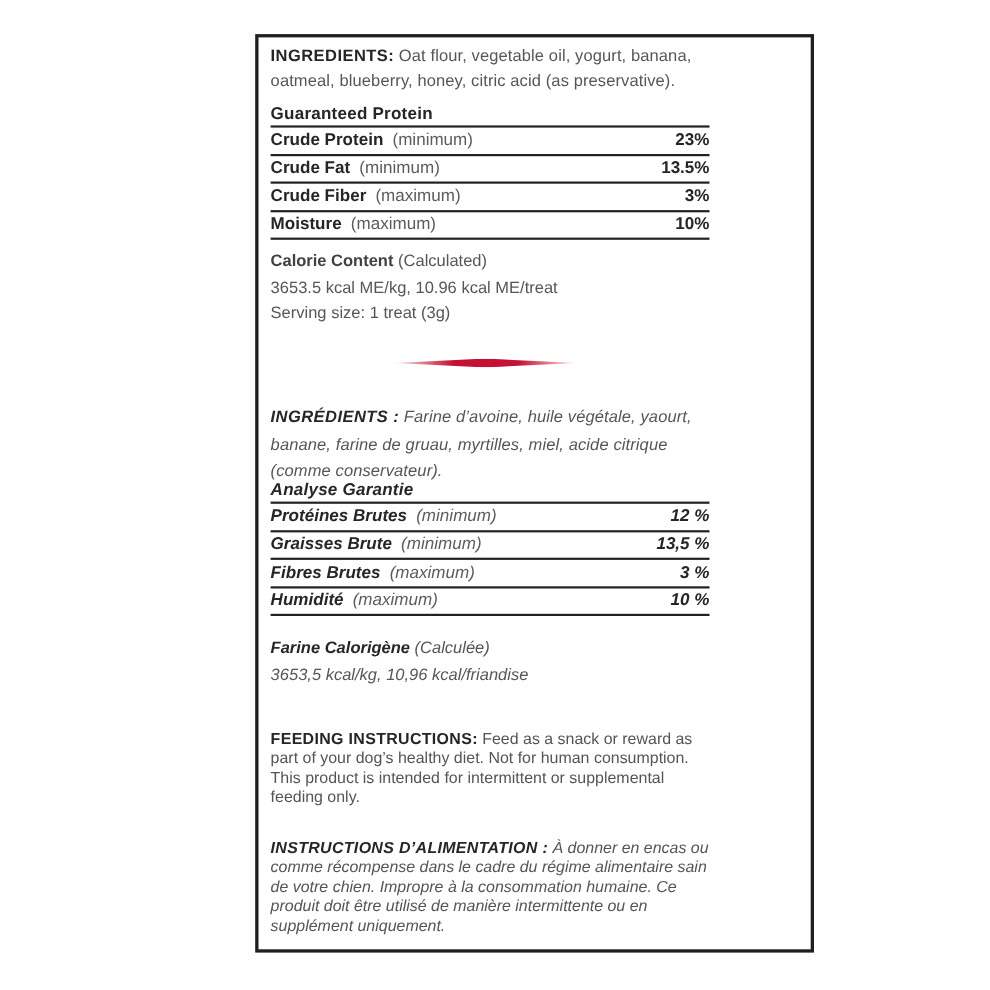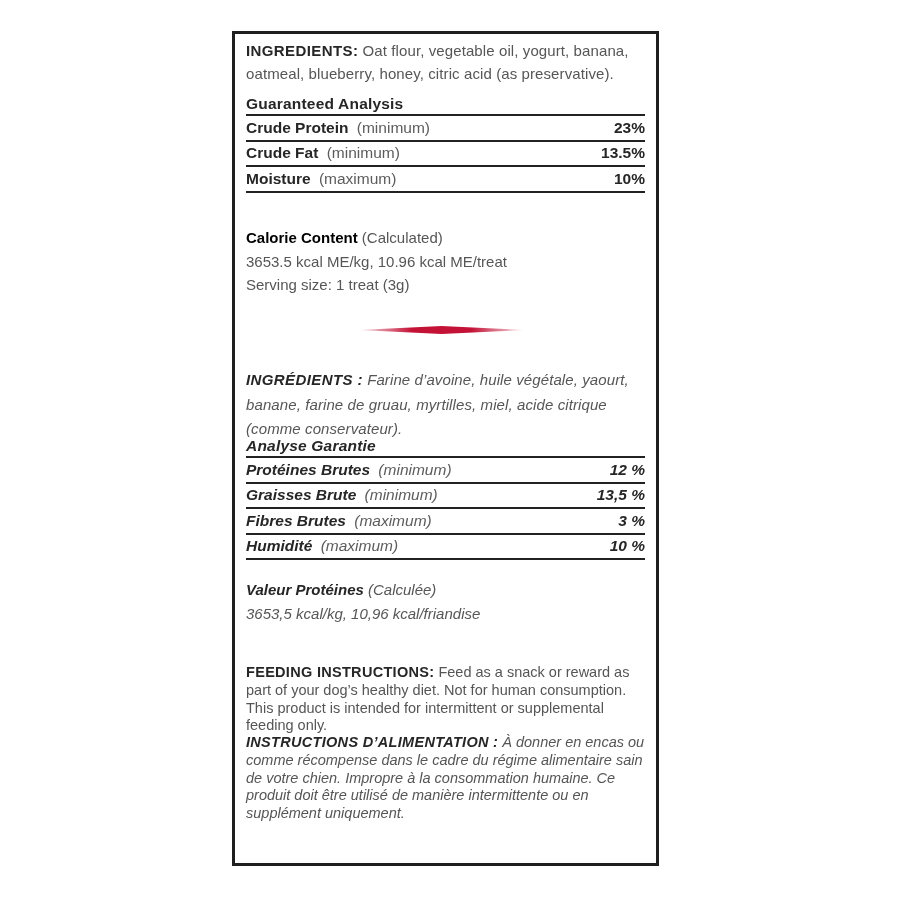--- a/index.html
+++ b/index.html
@@ -2,21 +2,21 @@
 <html><head>
 <meta charset="utf-8">
 <style>
   html,body{margin:0;padding:0;}
   body{
     width:900px;height:900px;background:#ffffff;position:relative;
     font-family:"Liberation Sans","DejaVu Sans",sans-serif;
     -webkit-font-smoothing:antialiased;
   }
   .label-box{
-    position:absolute;left:232px;top:31px;width:427px;height:835px;
+    position:absolute;left:232px;top:31px;width:508px;height:835px;
     border:3px solid #1f1f1f;background:#ffffff;box-sizing:border-box;
   }
   .sec{position:absolute;left:11px;width:399px;}
   .para{font-size:15px;line-height:22.5px;color:#565656;letter-spacing:.1px;}
   .para .ttl{font-weight:bold;color:#262626;letter-spacing:.4px;}
   .fr{font-style:italic;}
   
   .ga-table{position:absolute;left:11px;width:399px;}
   .ga-head{
     font-size:15.5px;font-weight:bold;color:#262626;height:19px;line-height:17px;
@@ -24,21 +24,21 @@
   }
   .ga-row{
     display:flex;justify-content:space-between;align-items:center;
     height:23.5px;border-bottom:2.5px solid #222;font-size:15.5px;text-align:right;
   }
   .ga-row .nm{font-weight:bold;color:#262626;}
   .ga-row .q{color:#5c5c5c;font-weight:normal;margin-left:4px;}
   .ga-row .val{font-weight:bold;color:#262626;}
   
   .cal{font-size:15px;line-height:23.5px;color:#565656;}
-  .cal .ttl{font-weight:bold;color:#000000;}
+  .cal .ttl{font-weight:bold;color:#404040;}
   .cal-fr{font-size:15px;line-height:24px;color:#565656;font-style:italic;}
   .cal-fr .ttl{font-weight:bold;color:#262626;}
   
   .feed{font-size:14.5px;line-height:17.8px;color:#555555;}
   .feed .ttl{font-weight:bold;color:#262626;letter-spacing:.3px;}
   
   .divider{
     position:absolute;height:8px;width:165px;
     clip-path:polygon(0 50%,50% 0,100% 50%,50% 100%);
   }
@@ -47,28 +47,32 @@
 <body>
 
 <div class="label-box">
 
   <div class="sec para" style="top:6px;">
     <span class="ttl">INGREDIENTS:</span>
     <span>Oat flour, vegetable oil, yogurt, banana, oatmeal, blueberry, honey, citric acid (as preservative).</span>
   </div>
 
   <div class="ga-table" style="top:61px;">
-    <div class="ga-head">Guaranteed Analysis</div>
+    <div class="ga-head">Guaranteed Protein</div>
     <div class="ga-row">
       <span><span class="nm">Crude Protein</span> <span class="q">(minimum)</span></span>
       <span class="val">23%</span>
     </div>
     <div class="ga-row">
       <span><span class="nm">Crude Fat</span> <span class="q">(minimum)</span></span>
       <span class="val">13.5%</span>
+    </div>
+    <div class="ga-row">
+      <span><span class="nm">Crude Fiber</span> <span class="q">(maximum)</span></span>
+      <span class="val">3%</span>
     </div>
     <div class="ga-row">
       <span><span class="nm">Moisture</span> <span class="q">(maximum)</span></span>
       <span class="val">10%</span>
     </div>
   </div>
 
   <div class="sec cal" style="top:192px;">
     <div><span class="ttl">Calorie Content</span> <span>(Calculated)</span></div>
     <div>3653.5 kcal ME/kg, 10.96 kcal ME/treat</div>
@@ -96,27 +100,27 @@
       <span><span class="nm">Fibres Brutes</span> <span class="q">(maximum)</span></span>
       <span class="val">3 %</span>
     </div>
     <div class="ga-row">
       <span><span class="nm">Humidité</span> <span class="q">(maximum)</span></span>
       <span class="val">10 %</span>
     </div>
   </div>
 
   <div class="sec cal-fr" style="top:544px;">
-    <div><span class="ttl">Valeur Protéines</span> <span>(Calculée)</span></div>
+    <div><span class="ttl">Farine Calorigène</span> <span>(Calculée)</span></div>
     <div>3653,5 kcal/kg, 10,96 kcal/friandise</div>
   </div>
 
   <div class="sec feed" style="top:630px;">
     <span class="ttl">FEEDING INSTRUCTIONS:</span>
     <span>Feed as a snack or reward as part of your dog’s healthy diet. Not for human consumption. This product is intended for intermittent or supplemental feeding only.</span>
   </div>
 
-  <div class="sec feed fr" style="top:700px;">
+  <div class="sec feed fr" style="top:729px;">
     <span class="ttl">INSTRUCTIONS D’ALIMENTATION :</span>
     <span>À donner en encas ou comme récompense dans le cadre du régime alimentaire sain de votre chien. Impropre à la consommation humaine. Ce produit doit être utilisé de manière intermittente ou en supplément uniquement.</span>
   </div>
 
 </div>
 
 </body></html>

